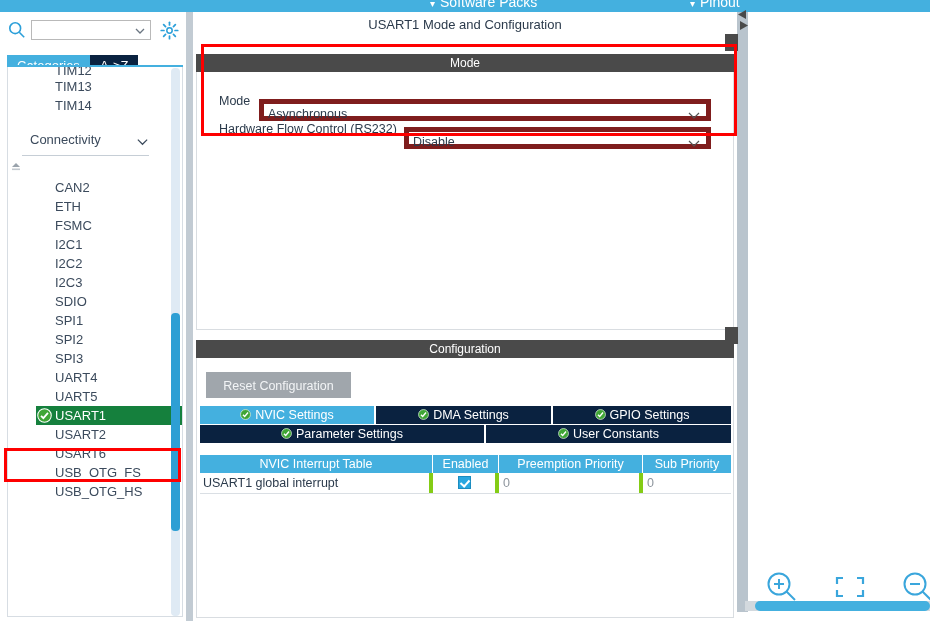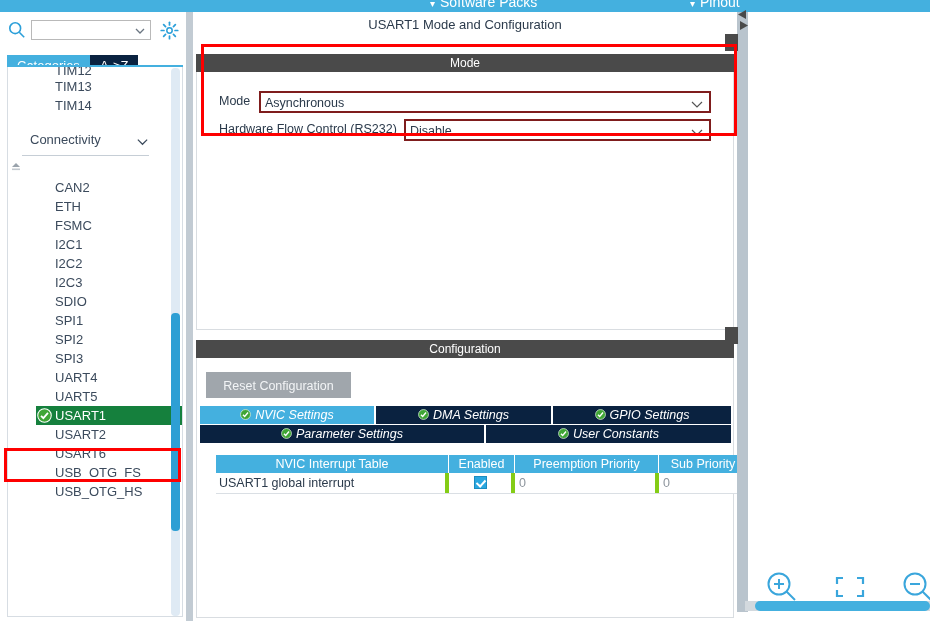--- a/index.html
+++ b/index.html
@@ -238,22 +238,22 @@
   .field-row { position: absolute; height: 22px; }
   .field-label {
     position: absolute;
     top: 3px;
     font-size: 12.5px;
     color: #2b3a4b;
     white-space: nowrap;
   }
   .combo {
     position: absolute;
-    top: 0; height: 22px;
-    border: 2px solid #7f1d1d;
+    top: 8px; height: 22px;
+    border: 5px solid #7f1d1d;
     background: #ffffff;
     box-sizing: border-box;
   }
   .combo-val {
     position: absolute;
     left: 4px; top: 3px;
     font-size: 12.5px;
     color: #2b3a4b;
   }
   .combo-chev {
@@ -286,35 +286,33 @@
   .cfg-tab {
     position: absolute;
     height: 18px;
     line-height: 18px;
     text-align: center;
     color: #ffffff;
     font-size: 12.5px;
     background: #0a2240;
     cursor: default;
     white-space: nowrap;
-    font-style: italic;
   }
   .cfg-tab.active { background: #44b0df; }
   .cfg-tab .ok {
     display: inline-block;
     width: 11px; height: 11px;
     vertical-align: -1px;
     margin-right: 4px;
   }
 
   .nvic-table {
     position: absolute;
     left: 3px; top: 97px;
     width: 531px;
-    margin-left: 16px;
   }
   .nvic-hdr {
     position: relative;
     height: 18px;
     background: #44b0df;
   }
   .nvic-hdr .hc {
     position: absolute;
     top: 0; height: 18px; line-height: 18px;
     color: #ffffff;

